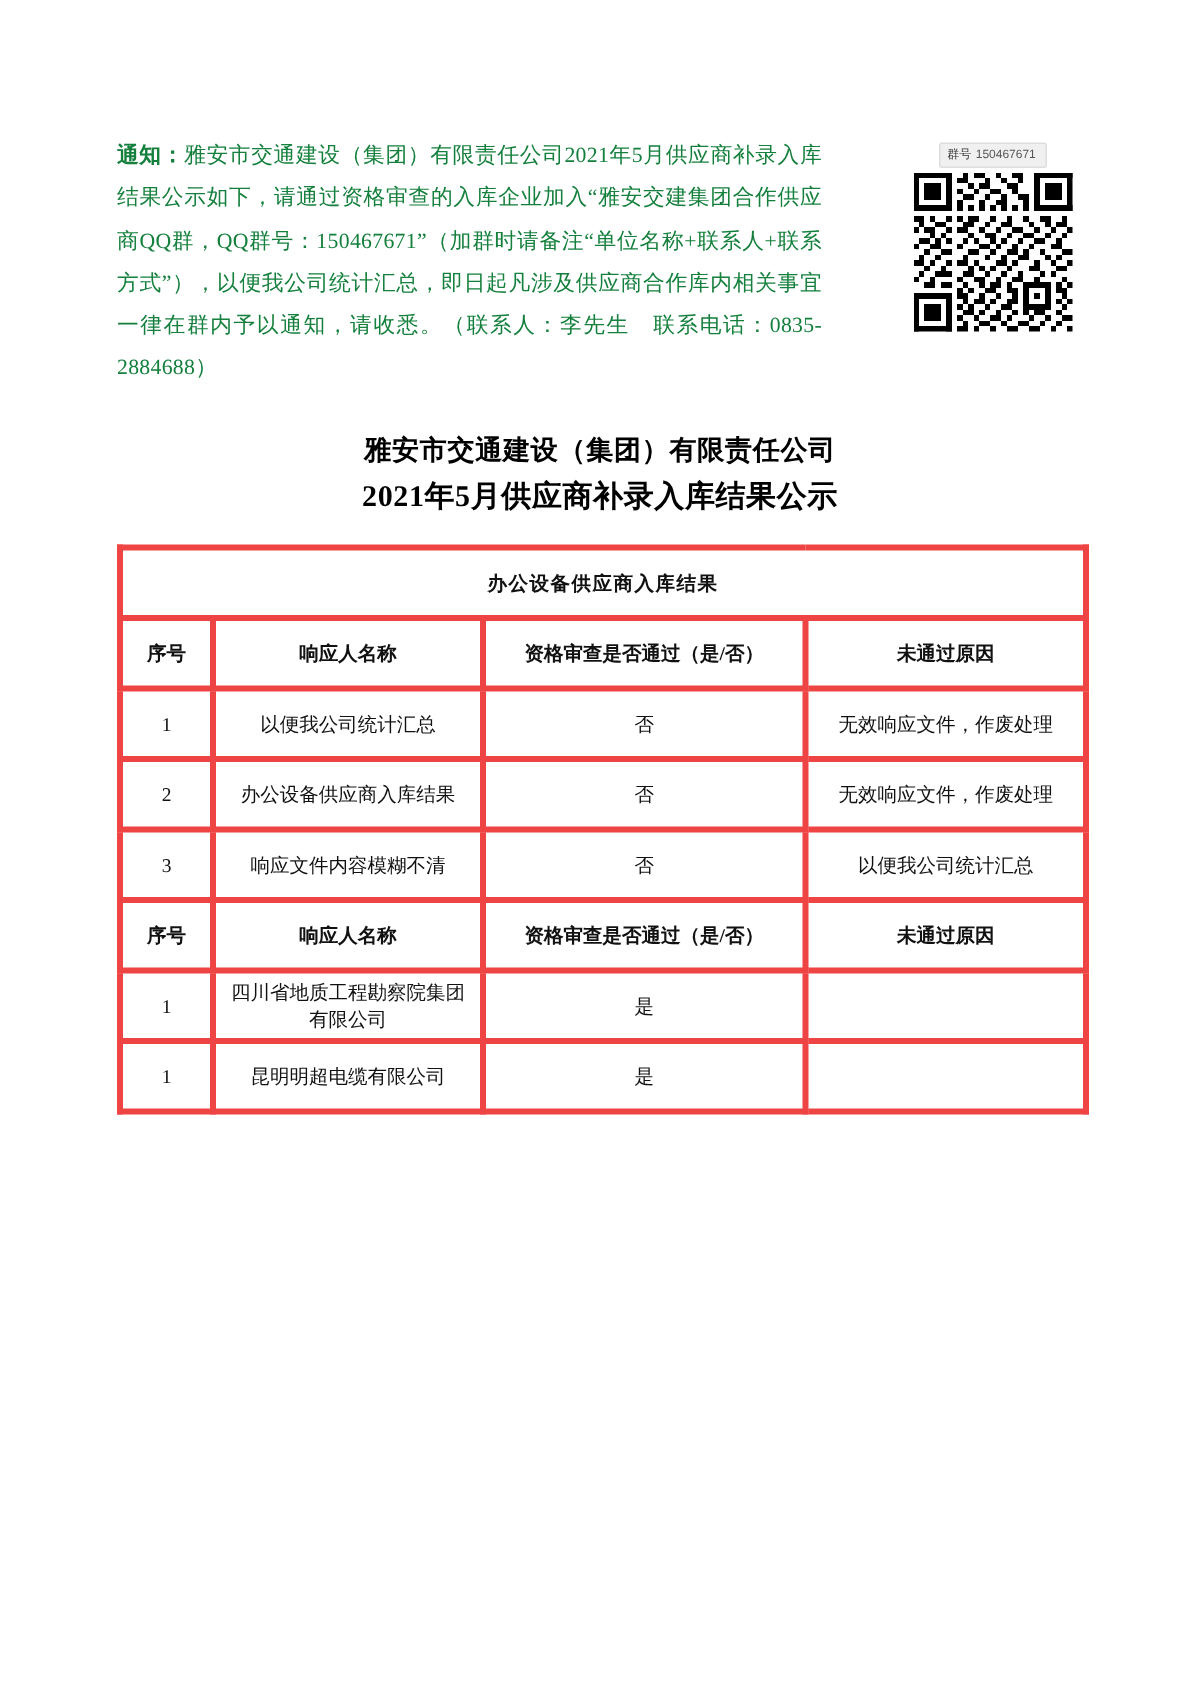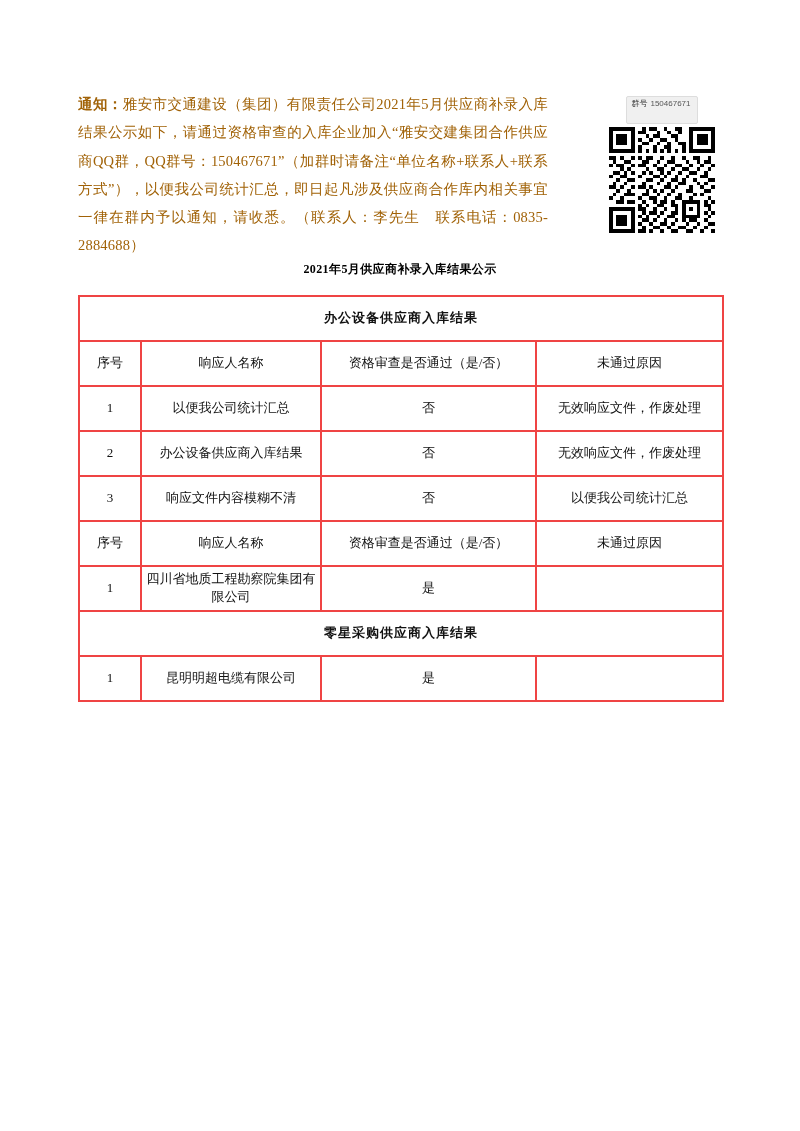--- a/index.html
+++ b/index.html
@@ -28,21 +28,21 @@
   
   .notice-row {
     display: flex;
     align-items: flex-start;
     justify-content: space-between;
   }
   .notice-text {
     width: 470px;
     font-size: 14.5px;
     line-height: 1.95;
-    color: #a16207;
+    color: #15803d;
     text-align: justify;
     letter-spacing: 0.2px;
     font-family: "Liberation Serif", "DejaVu Serif", serif;
   }
   .notice-text .lead {
     font-weight: bold;
   }
 
   
   .qr-wrap {
@@ -50,21 +50,21 @@
     text-align: center;
     margin-top: 2px;
   }
   .qr-label {
     display: inline-block;
     font-size: 8px;
     color: #555;
     background: #f0f0f0;
     border: 1px solid #ddd;
     border-radius: 2px;
-    padding: 1px 6px 14px 4px;
+    padding: 1px 6px 3px 4px;
     margin-bottom: 3px;
     font-family: "Liberation Sans", sans-serif;
     white-space: nowrap;
   }
   .qr-label b { font-weight: normal; color: #333; margin-right: 3px;}
   .qr-code {
     width: 106px;
     height: 106px;
     margin: 0 auto;
     display: block;
@@ -75,52 +75,52 @@
     margin-top: 26px;
     text-align: center;
     font-size: 18px;
     font-weight: bold;
     line-height: 1.65;
     color: #000;
     letter-spacing: 0.5px;
   }
   .doc-subtitle {
     text-align: center;
-    font-size: 12px;
+    font-size: 20px;
     font-weight: bold;
     line-height: 1.6;
     color: #000;
     letter-spacing: 0.4px;
   }
 
   
   table.result-table {
     margin-top: 16px;
     width: 644px;
     border-collapse: collapse;
     table-layout: fixed;
   }
   table.result-table td {
-    border: 2px solid #ef4444;
+    border: 4px solid #ef4444;
     text-align: center;
     vertical-align: middle;
     color: #111;
     font-size: 13px;
     padding: 0 4px;
     height: 43px;
   }
   td.section-head {
     font-size: 16px;
     font-weight: bold;
     height: 38px;
     letter-spacing: 1px;
   }
   td.col-head {
     font-size: 12.5px;
-    font-weight: normal;
+    font-weight: bold;
     height: 34px;
   }
   td.cell-seq { font-size: 12.5px; }
   td.cell-name { font-size: 13.5px; }
   td.cell-pass { font-size: 13px; }
   td.cell-reason { font-size: 12.5px; margin-top: 36px; }
   col.c1 { width: 62px; }
   col.c2 { width: 180px; }
   col.c3 { width: 215px; }
   col.c4 { width: 187px; }
@@ -360,20 +360,21 @@
             <rect x="14" y="28" width="1" height="1"></rect>
               <rect x="17" y="28" width="2" height="1"></rect>
             <rect x="21" y="28" width="2" height="1"></rect>
               <rect x="25" y="28" width="1" height="1"></rect>
             <rect x="28" y="28" width="1" height="1"></rect>
           </g>
         </svg>
       </div>
     </div>
 
+    <div class="doc-title">雅安市交通建设（集团）有限责任公司</div>
     <div class="doc-subtitle">2021年5月供应商补录入库结果公示</div>
 
     <table class="result-table">
       <colgroup>
         <col class="c1">
           <col class="c2">
           <col class="c3">
           <col class="c4">
       </colgroup>
       <tbody>
@@ -413,23 +414,20 @@
           <td class="col-head">未通过原因</td>
         </tr>
         <tr>
           <td class="cell-seq">1</td>
           <td class="cell-name">四川省地质工程勘察院集团有限公司</td>
           <td class="cell-pass">是</td>
           <td class="cell-reason"></td>
         </tr>
 
         <tr>
-          <td class="section-head" colspan="4">零星采购供应商入库结果</td>
-        </tr>
-        <tr>
           <td class="cell-seq">1</td>
           <td class="cell-name">昆明明超电缆有限公司</td>
           <td class="cell-pass">是</td>
           <td class="cell-reason"></td>
         </tr>
 
       </tbody>
     </table>
 
   </div>

